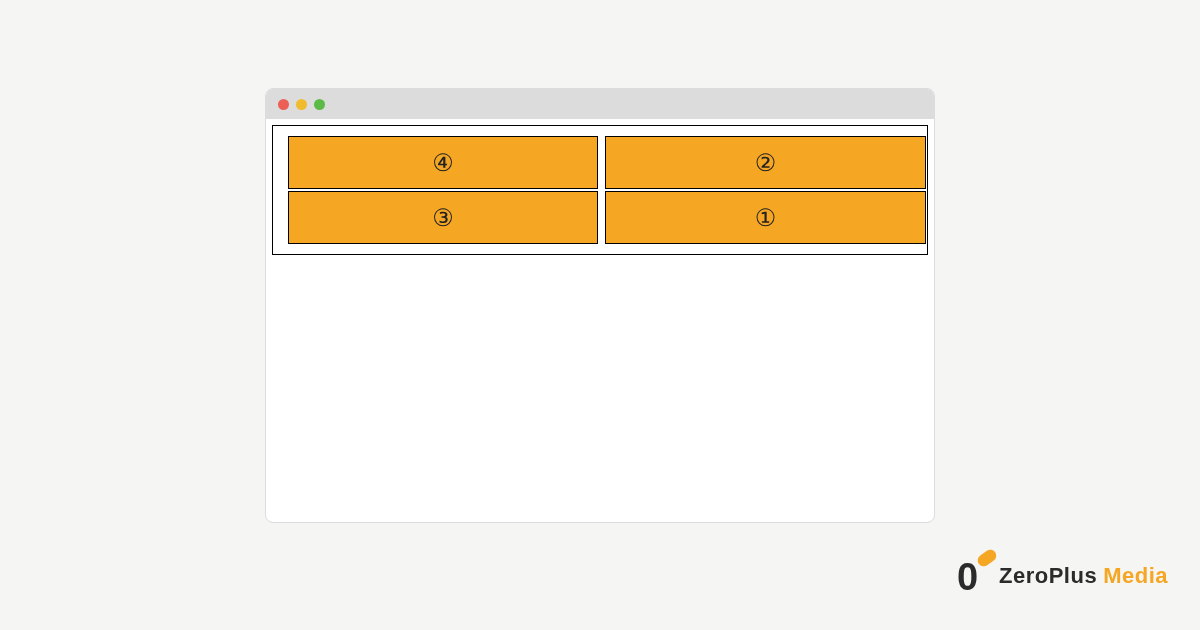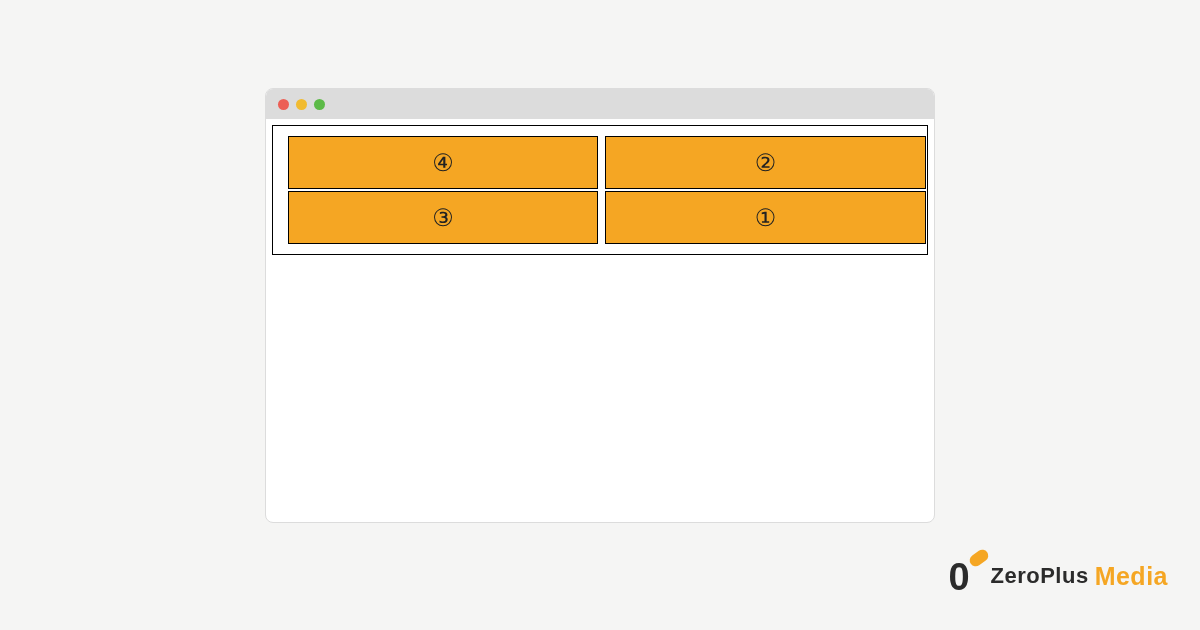--- a/index.html
+++ b/index.html
@@ -101,21 +101,21 @@
     border-radius: 6px;
     transform: rotate(-35deg);
   }
   .logo-text1 {
     font-size: 22px;
     font-weight: 700;
     color: #2b2b2b;
     letter-spacing: 0.5px;
   }
   .logo-text2 {
-    font-size: 25px;
+    font-size: 22px;
     font-weight: 600;
     color: #f5a623;
     letter-spacing: 0.5px;
   }
 </style>
 </head>
 <body>
 
 <div class="window">
   <div class="titlebar">

